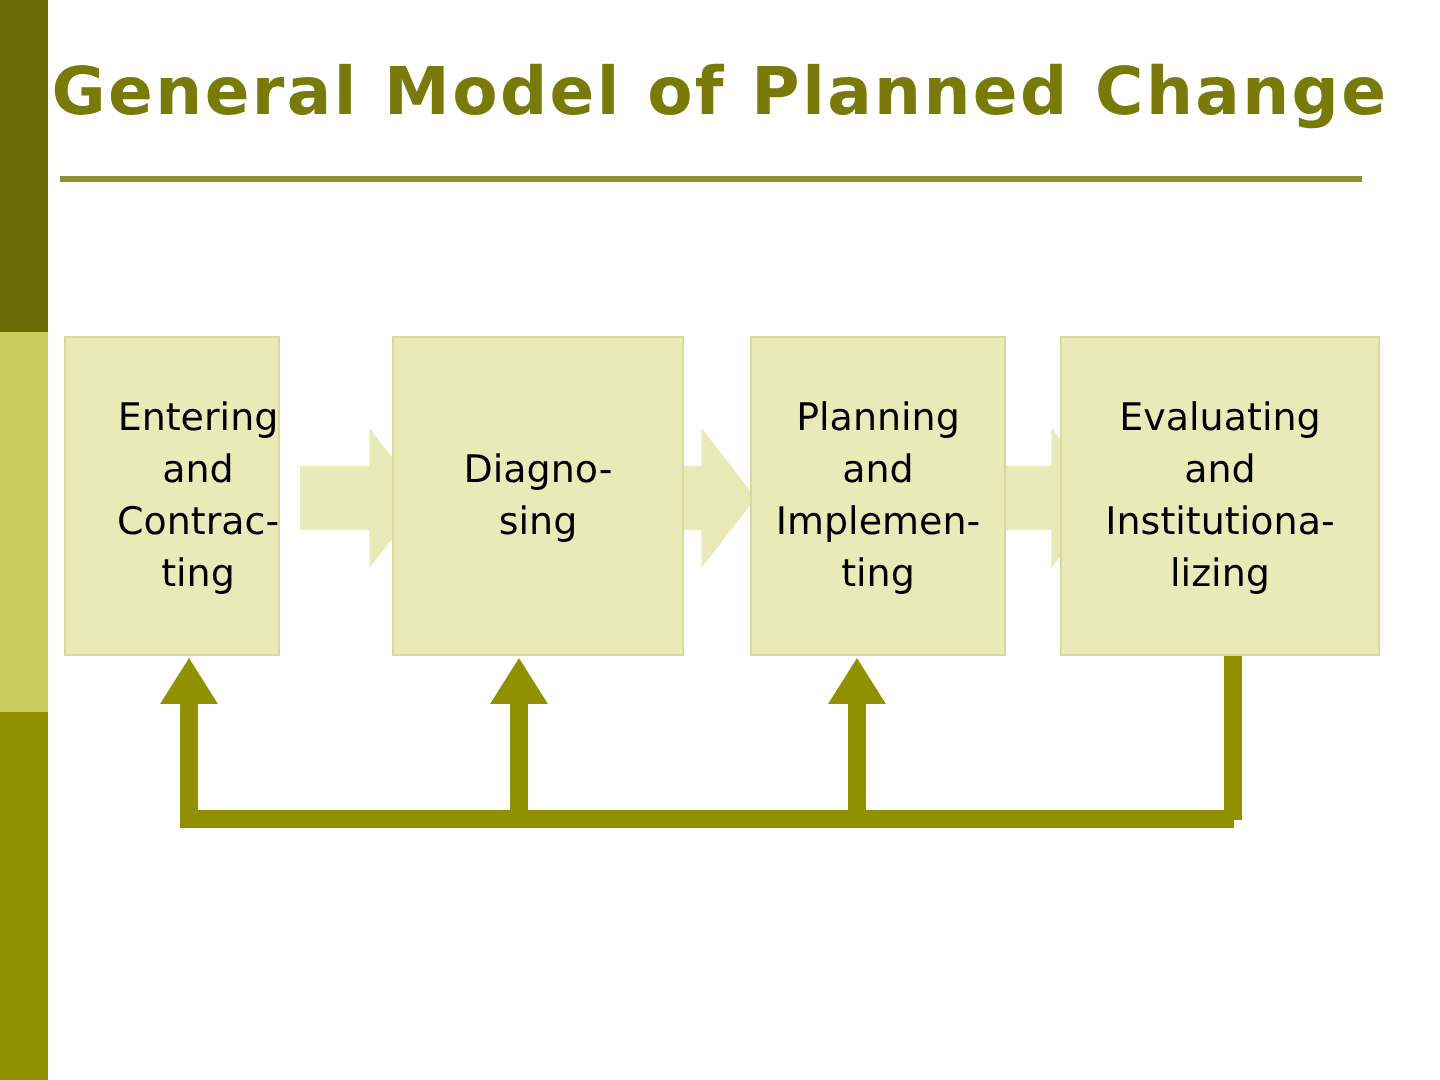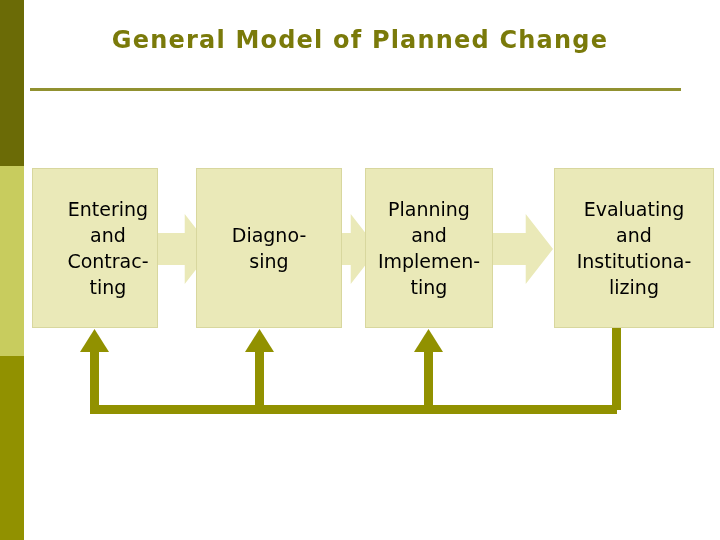--- a/index.html
+++ b/index.html
@@ -34,21 +34,21 @@
 
   
   #title {
     position: absolute;
     left: 24px;
     top: 26px;
     width: 672px;
     text-align: center;
     color: #7A7A0A;
     font-family: "DejaVu Sans", sans-serif;
-    font-size: 24px;
+    font-size: 33px;
     font-weight: bold;
     letter-spacing: 1.2px;
     white-space: nowrap;
   }
   #title-rule {
     position: absolute;
     left: 30px;
     top: 88px;
     width: 651px;
     height: 3px;
@@ -68,24 +68,24 @@
     justify-content: center;
     color: #000000;
     font-family: "DejaVu Sans", sans-serif;
     font-size: 19px;
     line-height: 26px;
     text-align: center;
     z-index: 3;
   }
   .process-box .box-text { display: block; padding: 0 4px; }
 
-  #box-0 { left: 32px;  width: 126px; padding-left: 26px; }
+  #box-0 { left: 32px;  width: 108px; padding-left: 26px; }
   #box-1 { left: 196px; width: 146px; }
-  #box-2 { left: 365px; width: 128px; }
-  #box-3 { left: 530px; width: 160px; margin-left: 24px; }
+  #box-2 { left: 375px; width: 128px; }
+  #box-3 { left: 530px; width: 160px; }
 
   
   .block-arrow {
     position: absolute;
     top: 214px;
     width: 62px;
     height: 70px;
     background: #EAE9B8;
     z-index: 2;
     -webkit-clip-path: polygon(0% 27%, 56% 27%, 56% 0%, 100% 50%, 56% 100%, 56% 73%, 0% 73%);

